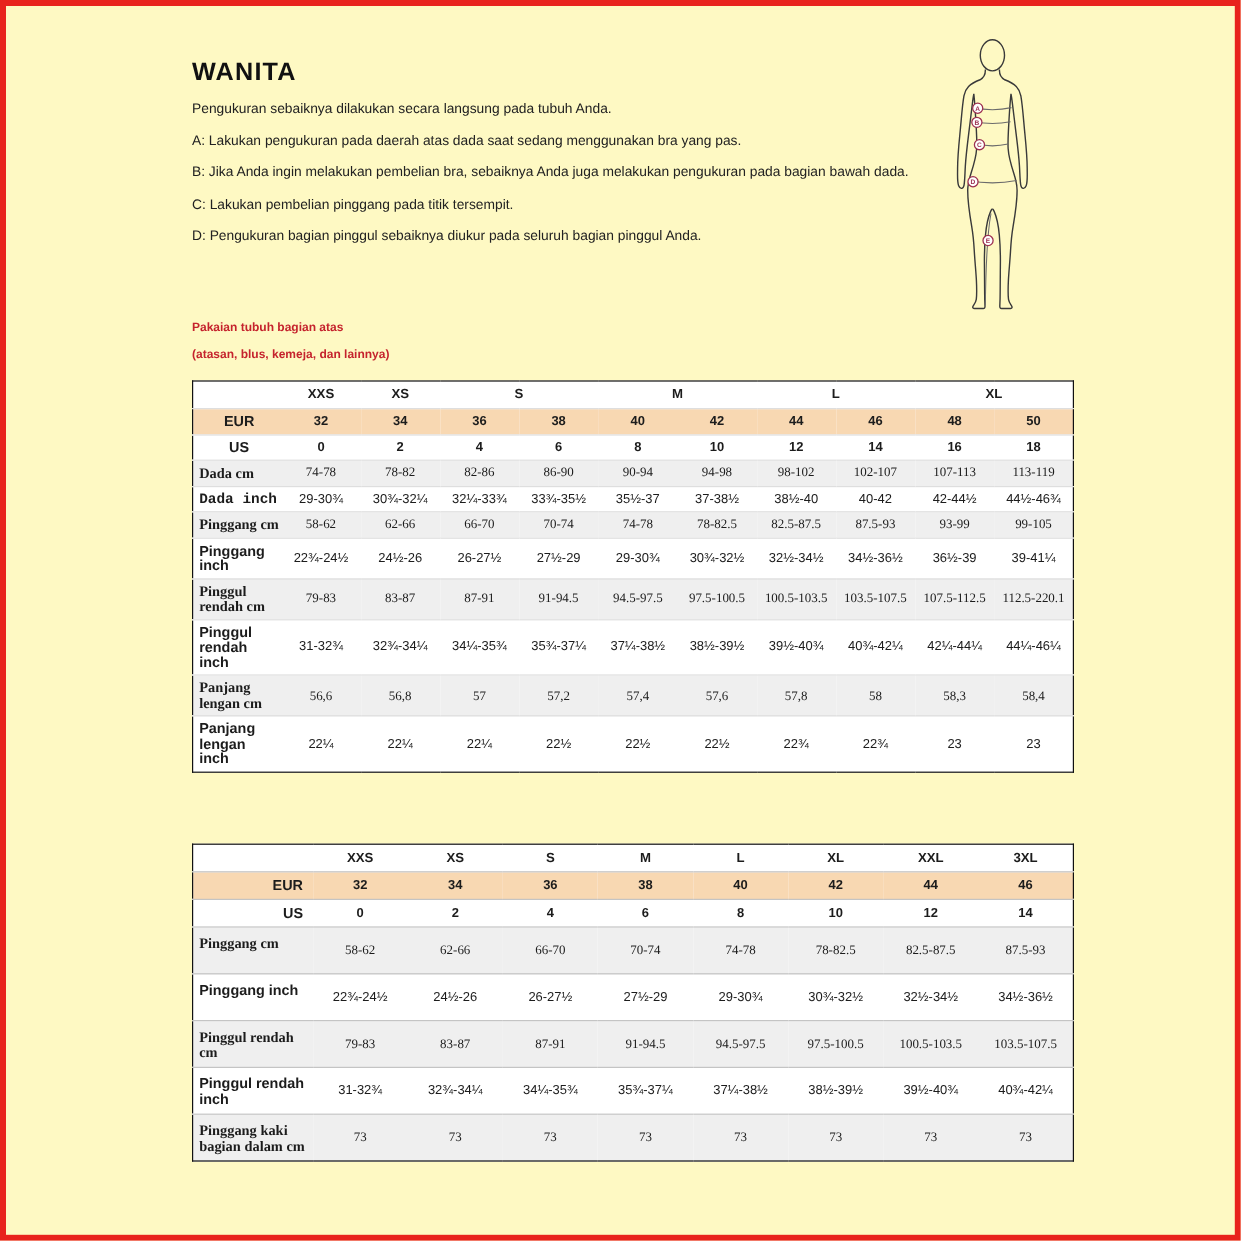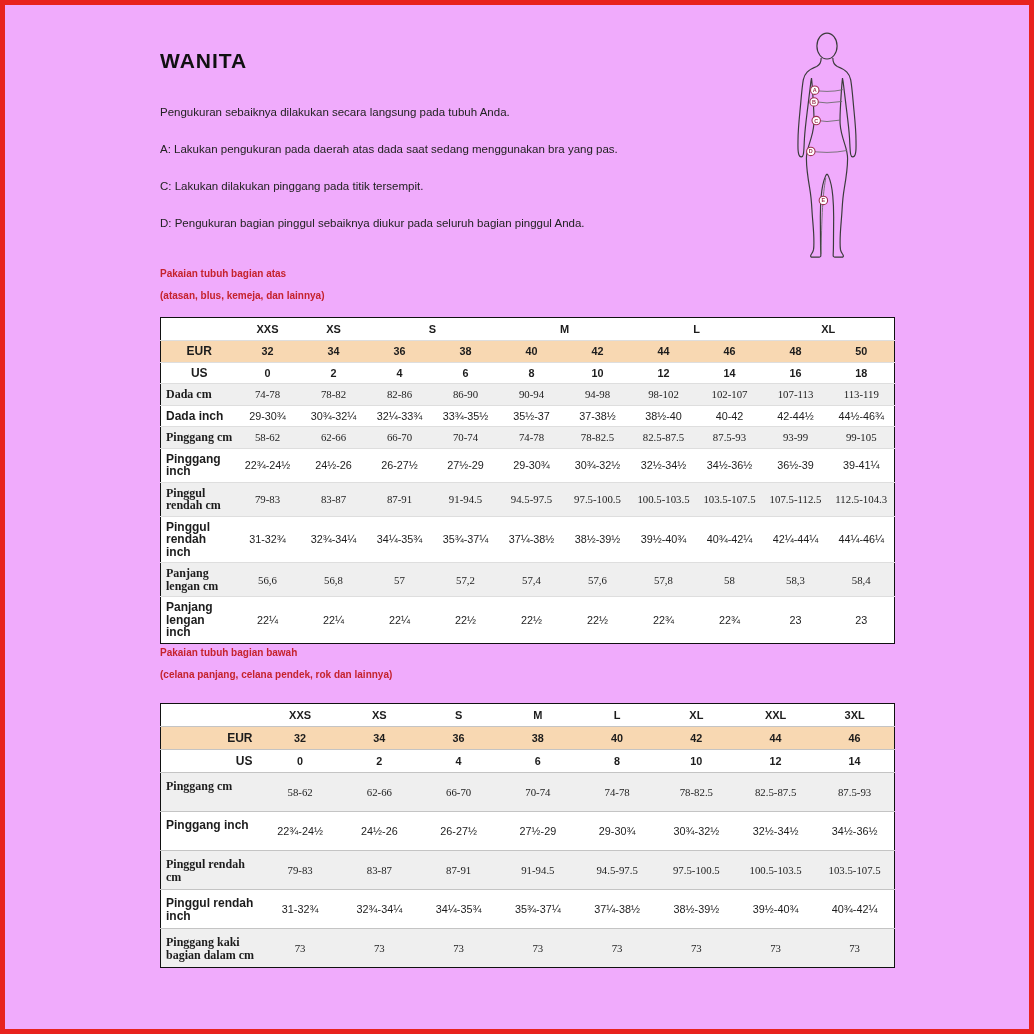--- a/index.html
+++ b/index.html
@@ -1,34 +1,34 @@
 <!DOCTYPE html>
 <html><head>
 <meta charset="utf-8">
 <style>
   * { box-sizing: border-box; margin: 0; padding: 0; }
   html, body { background: #fff; }
   body { font-family: "Liberation Sans", sans-serif; color: #1c1c1c; }
   #page {
     position: relative;
     width: 1034px; height: 1034px;
-    background: #f0abfc;
+    background: #fef9c3;
     border: 5px solid var(--red, #e8231d);
     overflow: hidden;
   }
   .page-title {
     position: absolute; left: 155px; top: 44px;
     font-size: 21px; font-weight: bold; letter-spacing: 1px; color: #111;
   }
   .intro-block {
     position: absolute; left: 155px; top: 78px; width: 680px;
     white-space: nowrap;
   }
   .intro-block p {
-    font-size: 11.5px; line-height: 16px; margin-bottom: 10.5px; color: #222; margin-top: 21px;
+    font-size: 11.5px; line-height: 16px; margin-bottom: 10.5px; color: #222;
   }
   .figure-wrap { position: absolute; left: 773px; top: 25px; }
   .body-outline ellipse, .body-outline path { fill: none; stroke: #3a3a3a; stroke-width: 1.2; }
   .measure-line { fill: none; stroke: #6b6b6b; stroke-width: 0.9; }
   .marker-circle { fill: #fff; stroke: var(--marker, #9d3050); stroke-width: 1.1; }
   .marker-letter { fill: var(--marker, #9d3050); font-size: 5.6px; font-weight: bold;
                    font-family: "Liberation Sans", sans-serif; text-anchor: middle; }
   .section-heading { position: absolute; left: 155px; color: var(--heading, #c5232d);
                      font-size: 10px; font-weight: bold; line-height: 21.5px; }
   .section-heading.upper { top: 258px; }
@@ -64,21 +64,22 @@
 </head>
 <body>
 
 <div id="page" style="--red: #e8231d; --heading: #c5232d; --peach: #f8d8b2; --gray: #efefef; --marker: #9d3050;">
 
   <h1 class="page-title">WANITA</h1>
 
   <div class="intro-block">
     <p>Pengukuran sebaiknya dilakukan secara langsung pada tubuh Anda.</p>
     <p>A: Lakukan pengukuran pada daerah atas dada saat sedang menggunakan bra yang pas.</p>
-    <p>C: Lakukan dilakukan pinggang pada titik tersempit.</p>
+    <p>B: Jika Anda ingin melakukan pembelian bra, sebaiknya Anda juga melakukan pengukuran pada bagian bawah dada.</p>
+    <p>C: Lakukan pembelian pinggang pada titik tersempit.</p>
     <p>D: Pengukuran bagian pinggul sebaiknya diukur pada seluruh bagian pinggul Anda.</p>
   </div>
 
   <div class="figure-wrap">
     <svg width="98" height="237" viewBox="0 0 100 240">
       <g class="body-outline">
         <ellipse cx="50" cy="15.5" rx="10.3" ry="13.2"></ellipse>
         <path id="bhalf" d="M44,27.5
           C44.2,31.5 43,34.5 39.5,36.3
           C30.5,39.8 27,43.5 25.8,50
@@ -196,21 +197,21 @@
             <td>82-86</td>
             <td>86-90</td>
             <td>90-94</td>
             <td>94-98</td>
             <td>98-102</td>
             <td>102-107</td>
             <td>107-113</td>
             <td>113-119</td>
           </tr>
           <tr class="row-plain">
-            <th class="rowlabel" style="text-align: left;">Dada inch</th>
+            <th class="rowlabel" style="text-align: left; font-family: Liberation Mono, monospace;">Dada inch</th>
             <td>29-30¾</td>
             <td>30¾-32¼</td>
             <td>32¼-33¾</td>
             <td>33¾-35½</td>
             <td>35½-37</td>
             <td>37-38½</td>
             <td>38½-40</td>
             <td>40-42</td>
             <td>42-44½</td>
             <td>44½-46¾</td>
@@ -245,21 +246,21 @@
             <th class="rowlabel" style="text-align: left;">Pinggul rendah cm</th>
             <td>79-83</td>
             <td>83-87</td>
             <td>87-91</td>
             <td>91-94.5</td>
             <td>94.5-97.5</td>
             <td>97.5-100.5</td>
             <td>100.5-103.5</td>
             <td>103.5-107.5</td>
             <td>107.5-112.5</td>
-            <td>112.5-104.3</td>
+            <td>112.5-220.1</td>
           </tr>
           <tr class="row-plain">
             <th class="rowlabel" style="text-align: left;">Pinggul rendah inch</th>
             <td>31-32¾</td>
             <td>32¾-34¼</td>
             <td>34¼-35¾</td>
             <td>35¾-37¼</td>
             <td>37¼-38½</td>
             <td>38½-39½</td>
             <td>39½-40¾</td>
@@ -290,24 +291,20 @@
             <td>22½</td>
             <td>22¾</td>
             <td>22¾</td>
             <td>23</td>
             <td>23</td>
           </tr>
         </tbody>
       </table>
   </div>
 
-  <div class="section-heading lower">
-    <div>Pakaian tubuh bagian bawah</div>
-    <div>(celana panjang, celana pendek, rok dan lainnya)</div>
-  </div>
 
   <div class="table-wrap lower">
     <table id="lower-table" class="sizetable">
         <colgroup>
           <col style="width: 100px;">
           <col>
           <col>
           <col>
           <col>
           <col>

